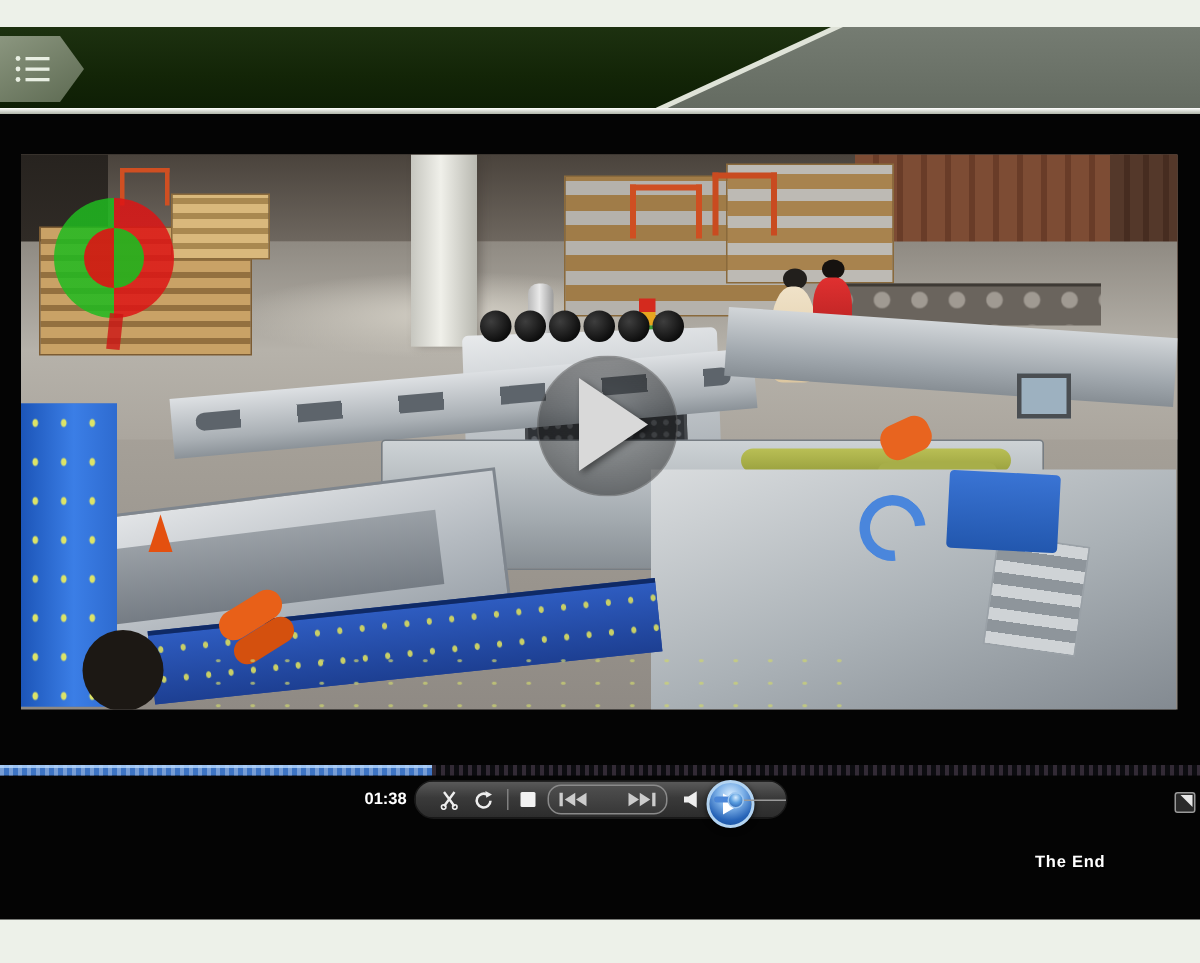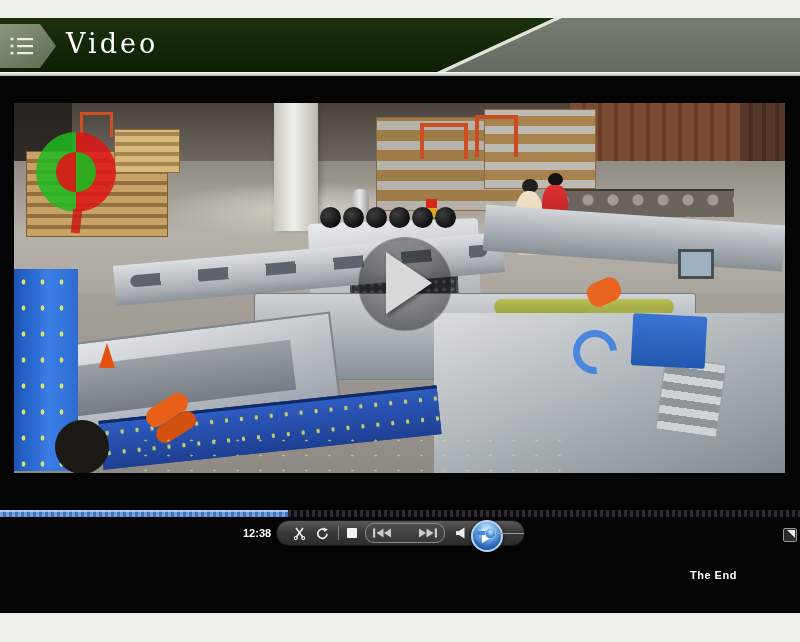--- a/index.html
+++ b/index.html
@@ -182,21 +182,20 @@
   <div class="badge">
     <svg width="26" height="22" viewBox="0 0 26 22">
       <circle cx="3" cy="4" r="1.6" fill="#e9efe3"></circle>
         <rect x="8" y="3" width="16" height="2.2" fill="#e9efe3"></rect>
       <circle cx="3" cy="11" r="1.6" fill="#e9efe3"></circle>
         <rect x="8" y="10" width="16" height="2.2" fill="#e9efe3"></rect>
       <circle cx="3" cy="18" r="1.6" fill="#e9efe3"></circle>
         <rect x="8" y="17" width="16" height="2.2" fill="#e9efe3"></rect>
     </svg>
   </div>
-  <div class="hd-title">Video</div>
 
   <div class="player">
 
     <div class="photo">
       <div class="s sc-topdark"></div>
       <div class="s sc-topdark-left"></div>
       <div class="s sc-wall-right"></div>
       <div class="s sc-wall-far"></div>
       <div class="s sc-floor"></div>
       <div class="s sc-floor-patch"></div>
@@ -256,21 +255,21 @@
       <div class="s logo-stem"></div>
 
       <div class="s ov-circle"></div>
       <div class="s ov-tri"></div>
     </div>
 
     <div class="seek">
       <div class="seek-played" style="width: 36%;"></div>
     </div>
 
-    <span class="time">12:38</span>
+    <span class="time">01:38</span>
 
     <div class="pill">
       <button class="ctl">
         <svg width="13" height="13" viewBox="0 0 13 13">
           <path d="M3 1 L10 10.5 M10 1 L3 10.5" stroke="#eeeeee" stroke-width="1.6" fill="none"></path>
           <circle cx="2.8" cy="11" r="1.5" fill="none" stroke="#eeeeee" stroke-width="1.1"></circle>
           <circle cx="10.2" cy="11" r="1.5" fill="none" stroke="#eeeeee" stroke-width="1.1"></circle>
         </svg>
       </button>
       <button class="ctl" style="margin-left:10px">

